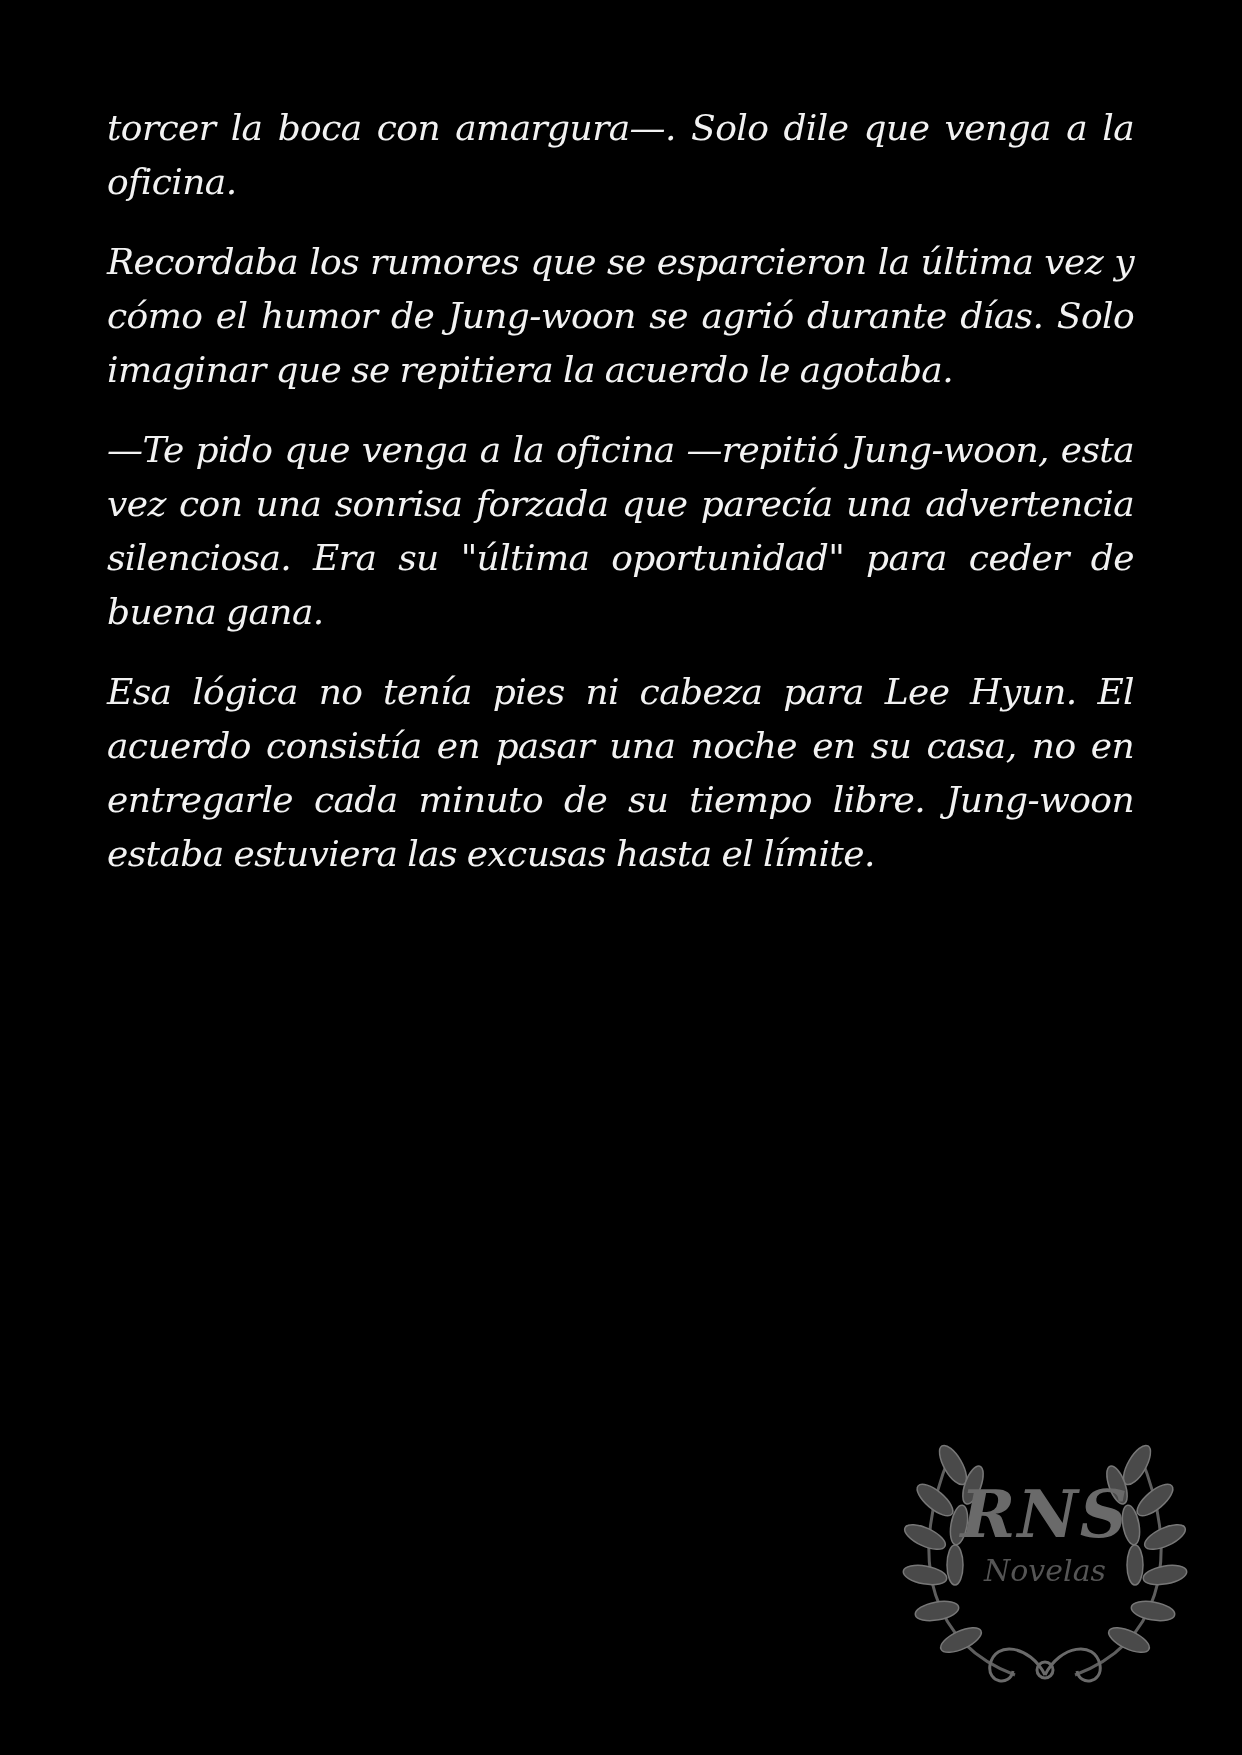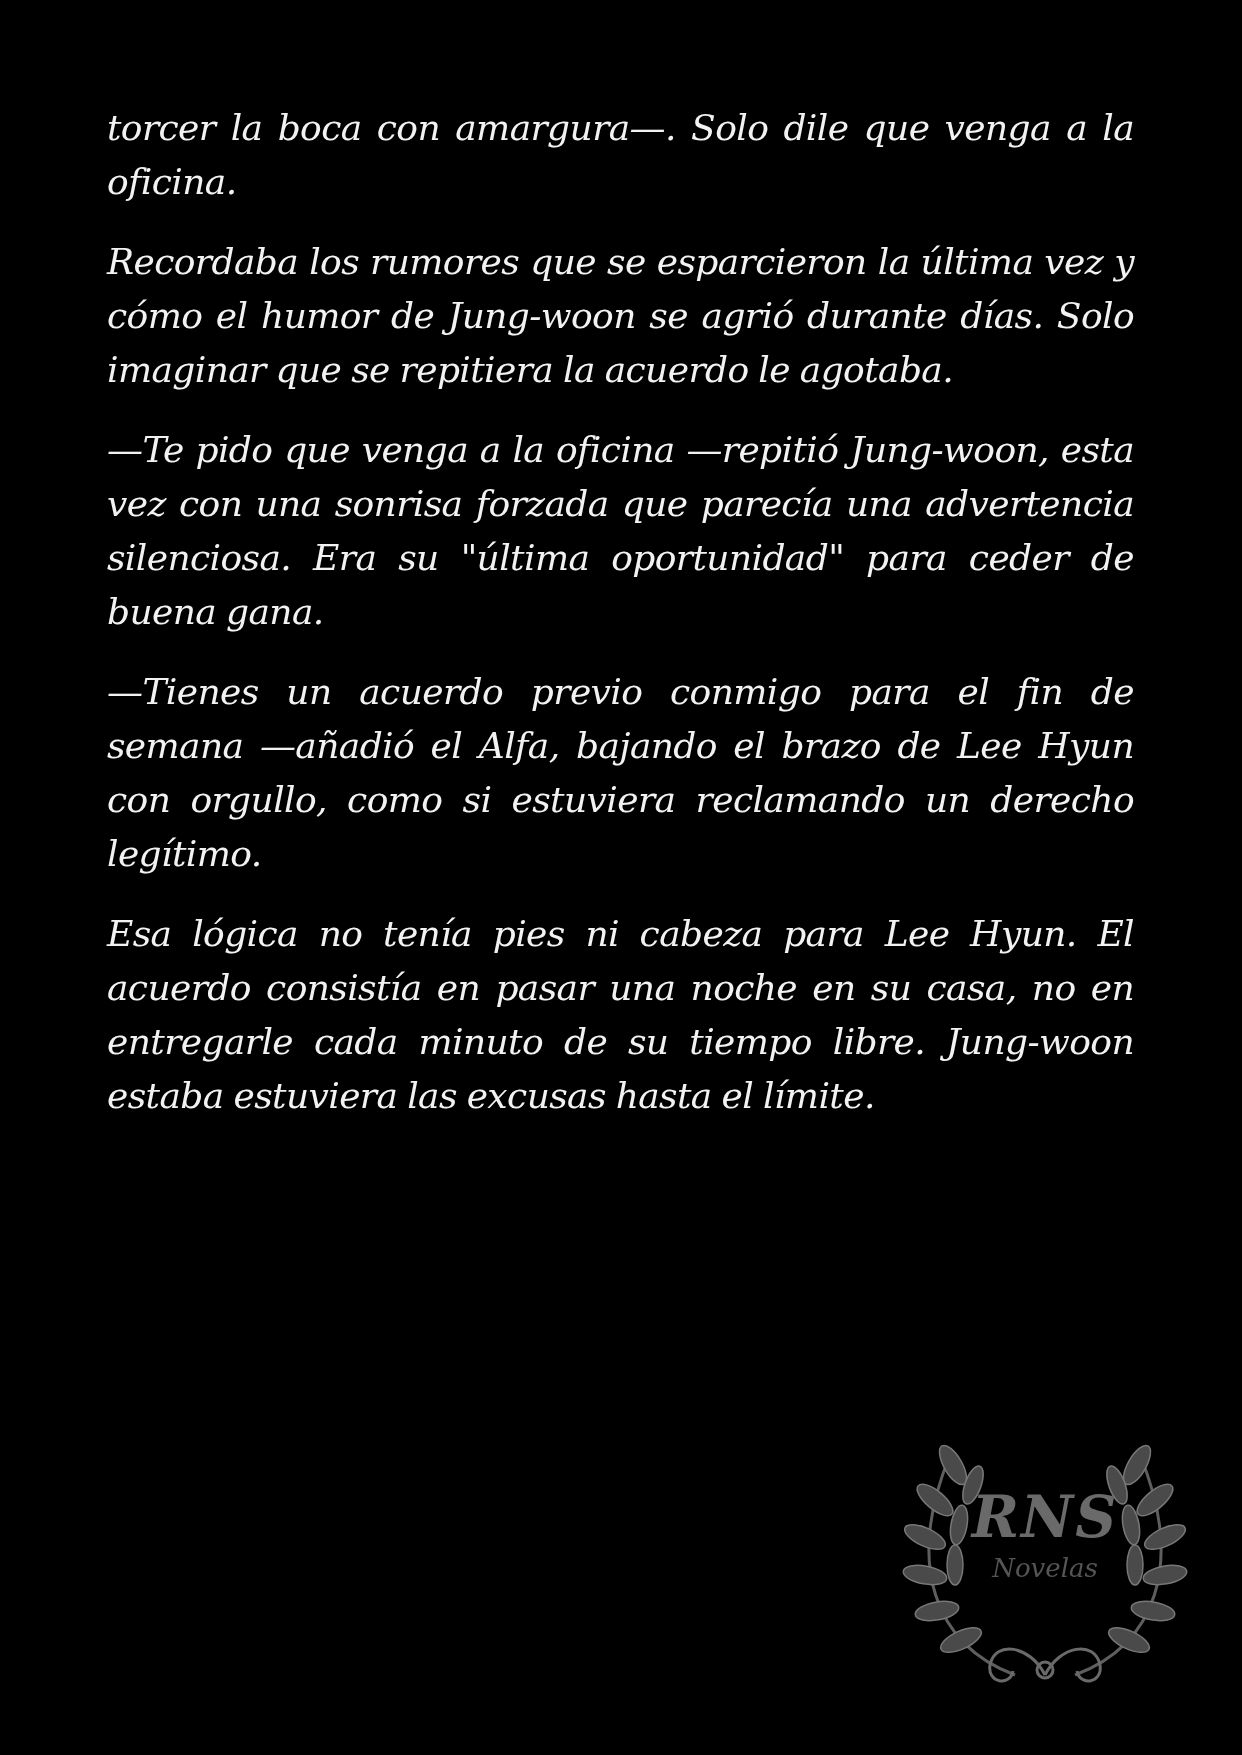--- a/index.html
+++ b/index.html
@@ -42,28 +42,28 @@
     .wm-text {
       position: absolute;
       left: 0;
       width: 300px;
       text-align: center;
       font-family: "DejaVu Serif", "Liberation Serif", serif;
       font-style: italic;
       color: #6a6a6a;
     }
     .wm-rns {
-      top: 58px;
-      font-size: 57px;
+      top: 50px;
+      font-size: 66px;
       font-weight: bold;
       letter-spacing: 2px;
     }
     .wm-sub {
       top: 128px;
-      font-size: 26px;
+      font-size: 30px;
       color: #555555;
     }
     .page { z-index: 1; }
   </style>
 </head>
 <body>
 
 <div class="watermark">
   <svg width="300" height="270" viewBox="0 0 300 270" xmlns="http://www.w3.org/2000/svg">
     <g fill="none" stroke="#5e5e5e" stroke-width="3">
@@ -102,15 +102,14 @@
     </g>
   </svg>
   <div class="wm-text wm-rns">RNS</div>
   <div class="wm-text wm-sub">Novelas</div>
 </div>
 
 <div class="page">
   <p class="para">torcer la boca con amargura—. Solo dile que venga a la oficina.</p>
   <p class="para">Recordaba los rumores que se esparcieron la última vez y cómo el humor de Jung-woon se agrió durante días. Solo imaginar que se repitiera la acuerdo le agotaba.</p>
   <p class="para">—Te pido que venga a la oficina —repitió Jung-woon, esta vez con una sonrisa forzada que parecía una advertencia silenciosa. Era su "última oportunidad" para ceder de buena gana.</p>
-  <p class="para">—Tienes un acuerdo previo conmigo para el fin de semana —añadió el Alfa, bajando el brazo de Lee Hyun con orgullo, como si estuviera reclamando un derecho legítimo.</p>
   <p class="para">Esa lógica no tenía pies ni cabeza para Lee Hyun. El acuerdo consistía en pasar una noche en su casa, no en entregarle cada minuto de su tiempo libre. Jung-woon estaba estuviera las excusas hasta el límite.</p>
 </div>
 
 </body></html>

